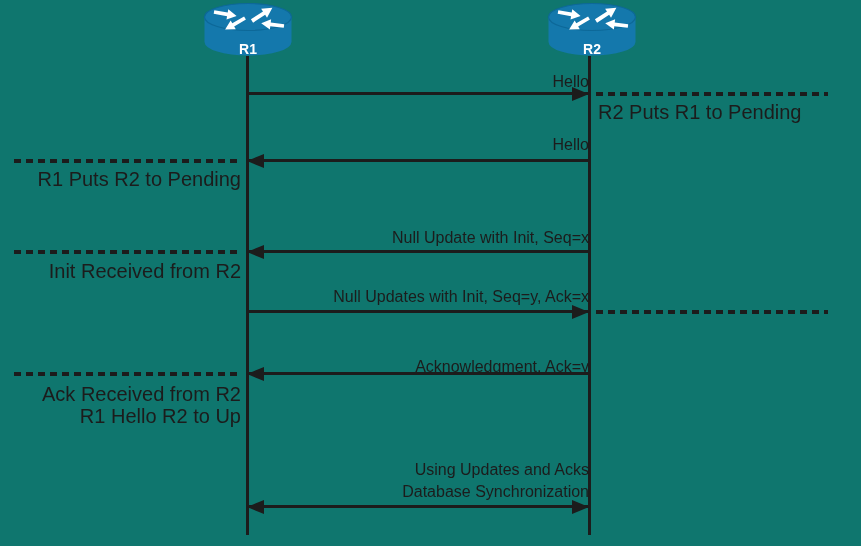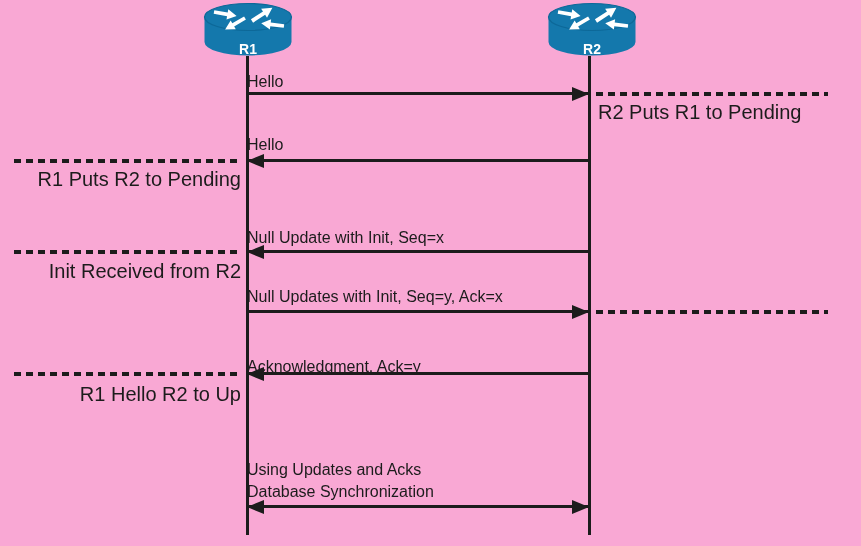--- a/index.html
+++ b/index.html
@@ -2,32 +2,32 @@
 <html><head>
 <meta charset="utf-8">
 <style>
   :root{
     --ink:#1c1c1c;
     --router-blue:#1478AC;
     --router-rim:#0d6898;
   }
   html,body{margin:0;padding:0;background:#fff;}
   .canvas{
-    position:relative;width:861px;height:546px;background:#f9a8d4;
+    position:relative;width:861px;height:546px;background:#0f766e;
     font-family:"Liberation Sans", sans-serif;color:var(--ink);
     overflow:hidden;
   }
   .lifeline{position:absolute;top:56px;height:479px;width:3px;background:var(--ink);}
   .router{position:absolute;top:2px;width:90px;height:56px;}
   .msg{position:absolute;left:247px;width:342px;height:3px;background:var(--ink);}
   .head{position:absolute;top:50%;transform:translateY(-50%);width:0;height:0;
         border-top:7px solid transparent;border-bottom:7px solid transparent;}
   .head.r{right:0;border-left:17px solid var(--ink);}
   .head.l{left:0;border-right:17px solid var(--ink);}
-  .msg-label{position:absolute;left:247px;width:342px;text-align:left;
+  .msg-label{position:absolute;left:247px;width:342px;text-align:right;
              font-size:16px;line-height:21px;white-space:nowrap;}
   .msg-label.two{line-height:22px;}
   .dash{position:absolute;height:4px;
         background:repeating-linear-gradient(90deg,var(--ink) 0 7px,transparent 7px 12px);}
   .dash.left{left:14px;width:227px;}
   .dash.right{left:596px;width:232px;}
   .ann{position:absolute;font-size:20px;line-height:22px;white-space:nowrap;}
   .ann.anchor-left{left:598px;text-align:left;}
   .ann.anchor-right{right:620px;text-align:right;}
 </style>
@@ -100,20 +100,21 @@
 
   <div class="dash right" style="top:310px"></div>
 
   <div class="msg-label" style="top:356px">Acknowledgment, Ack=y</div>
   <div class="msg" style="top:372px">
     <span class="head l"></span>
   </div>
 
   <div class="dash left" style="top:372px"></div>
   <div class="ann anchor-right" style="top:383px">
+    <div>Ack Received from R2</div>
     <div>R1 Hello R2 to Up</div>
   </div>
 
   <div class="msg-label two" style="top:459px">
     <div>Using Updates and Acks</div>
     <div>Database Synchronization</div>
   </div>
   <div class="msg" style="top:505px">
     <span class="head l"></span>
     <span class="head r"></span>

